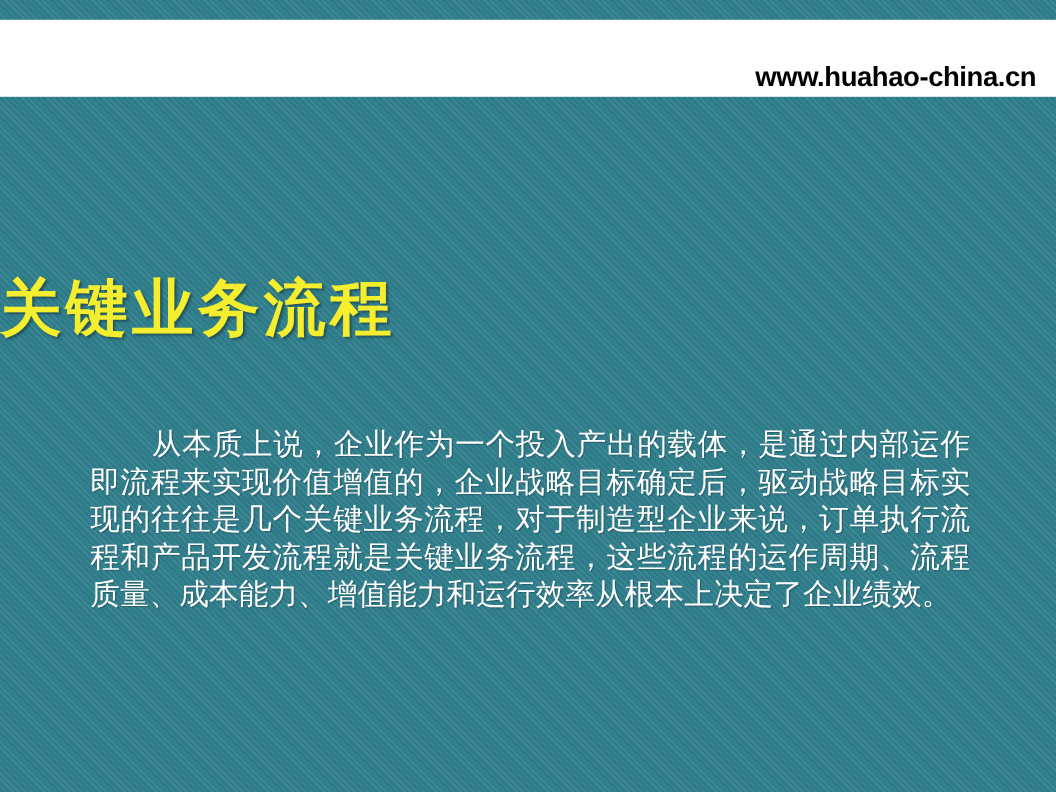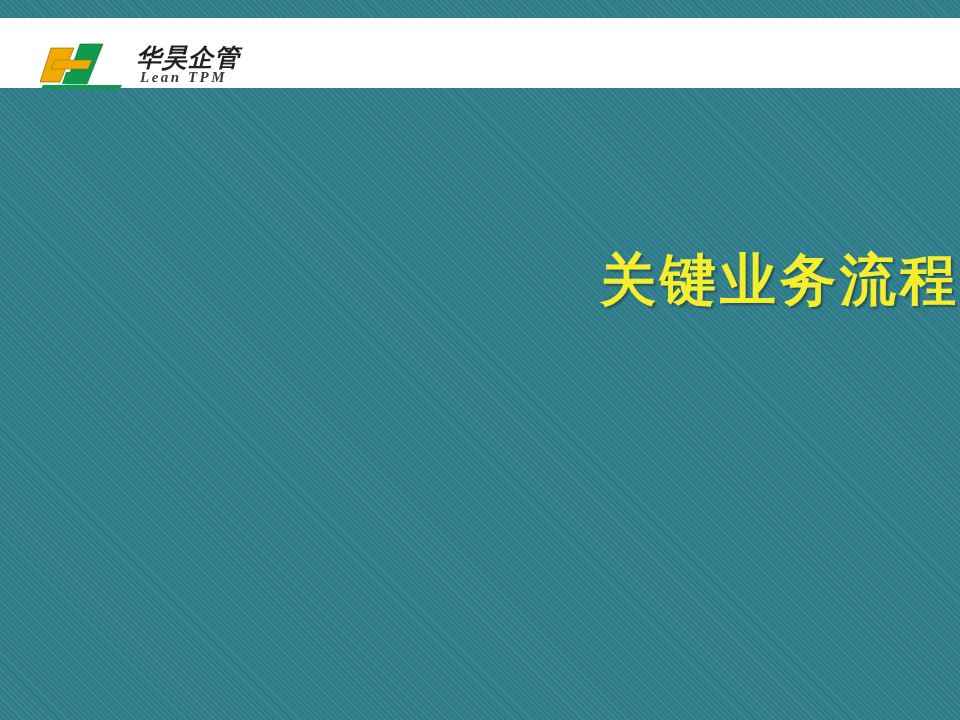--- a/index.html
+++ b/index.html
@@ -107,21 +107,21 @@
     white-space: nowrap;
     text-shadow: 2px 2px 1px rgba(20,50,58,0.85);
   }
 
   
   #slide-title {
     position: absolute;
     left: 0;
     top: 243px;
     width: 960px;
-    text-align: right;
+    text-align: left;
     font-family: "DejaVu Sans", sans-serif;
     font-size: 56px;
     font-weight: bold;
     color: #f5ee2e;
     letter-spacing: 4px;
     text-shadow: 2px 2px 2px rgba(20,50,58,0.55);
   }
 
   
   #body-text {
@@ -139,38 +139,22 @@
     text-shadow: 1px 1px 1px rgba(20,50,58,0.4);
   }
 </style>
 </head>
 <body>
 
 <div id="slide">
 
   <div id="header-band">
 
-    <div id="logo-lockup">
 
-      <svg class="mark" viewBox="0 0 82 48">
-
-        <polygon points="11,6 34,6 20,40 0,40" fill="#F2A900" stroke="#7a5a00" stroke-width="0.6"></polygon>
-
-        <polygon points="40,2 63,2 47,42 26,42" fill="#0F9A4E" stroke="#0b6b36" stroke-width="0.6"></polygon>
-
-        <polygon points="15,18 52,18 48,27 11,27" fill="#F2A900" stroke="#7a5a00" stroke-width="0.4"></polygon>
-
-        <polygon points="26,30 47,30 43,42 22,42" fill="#0F9A4E"></polygon>
-
-        <polygon points="3,43 82,43 80,47 1,47" fill="#0F9A4E"></polygon>
-      </svg>
-
-      <div id="logo-cn">华昊企管</div>
-      <div id="logo-en">Lean TPM</div>
-    </div>
-
+    <div id="site-url">www.huahao-china.cn</div>
   </div>
 
 
   <div id="slide-title">关键业务流程</div>
 
+  <div id="body-text">从本质上说，企业作为一个投入产出的载体，是通过内部运作即流程来实现价值增值的，企业战略目标确定后，驱动战略目标实现的往往是几个关键业务流程，对于制造型企业来说，订单执行流程和产品开发流程就是关键业务流程，这些流程的运作周期、流程质量、成本能力、增值能力和运行效率从根本上决定了企业绩效。</div>
 
 </div>
 
 </body></html>

